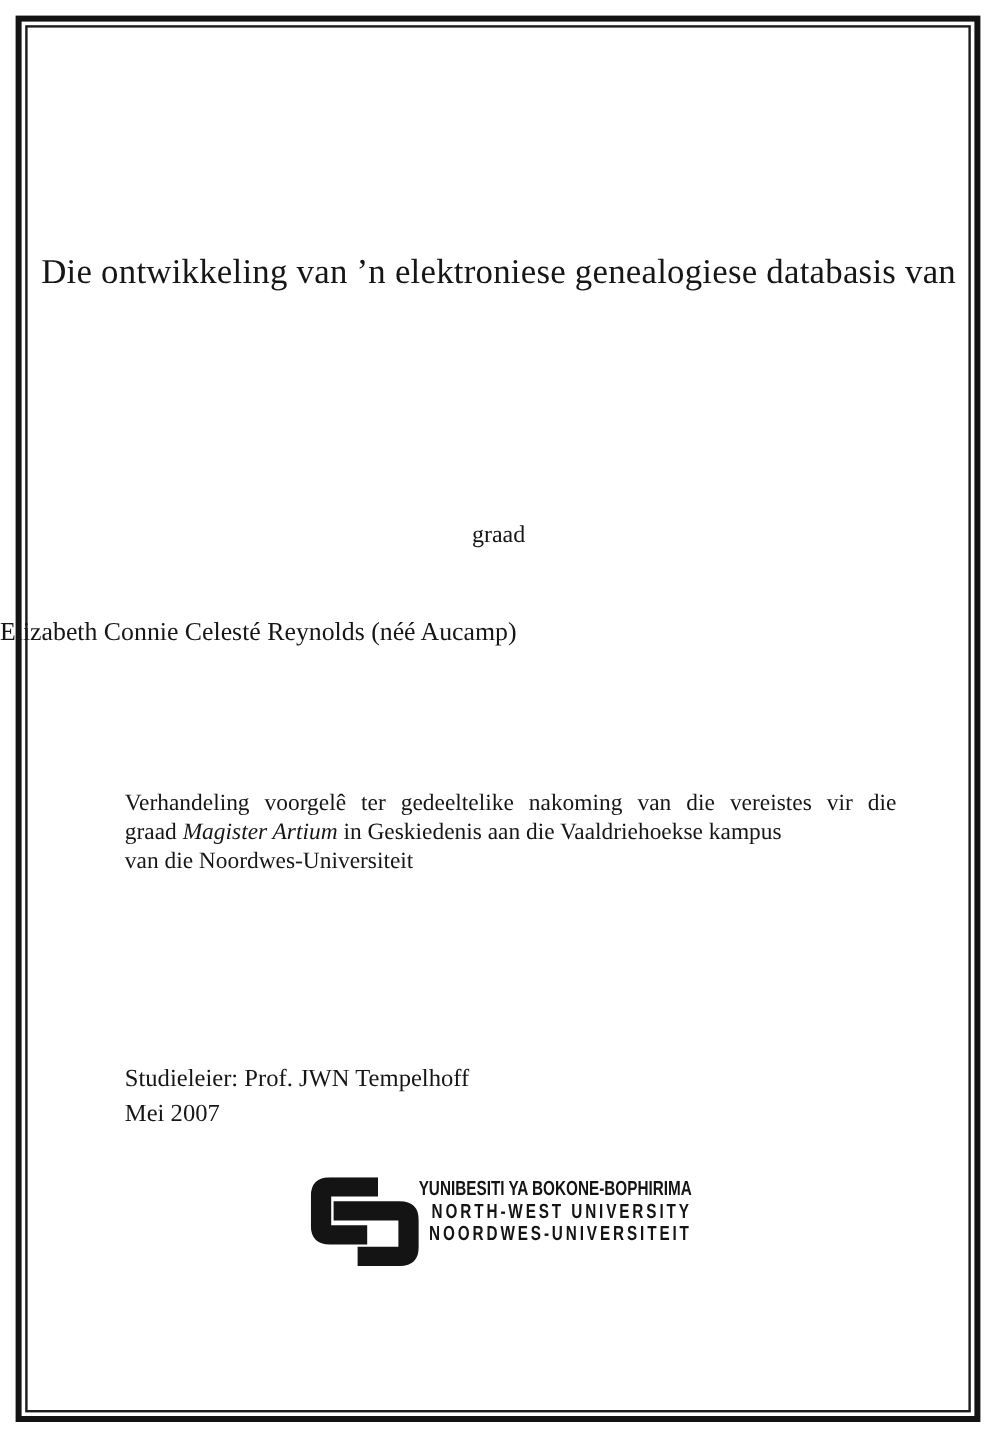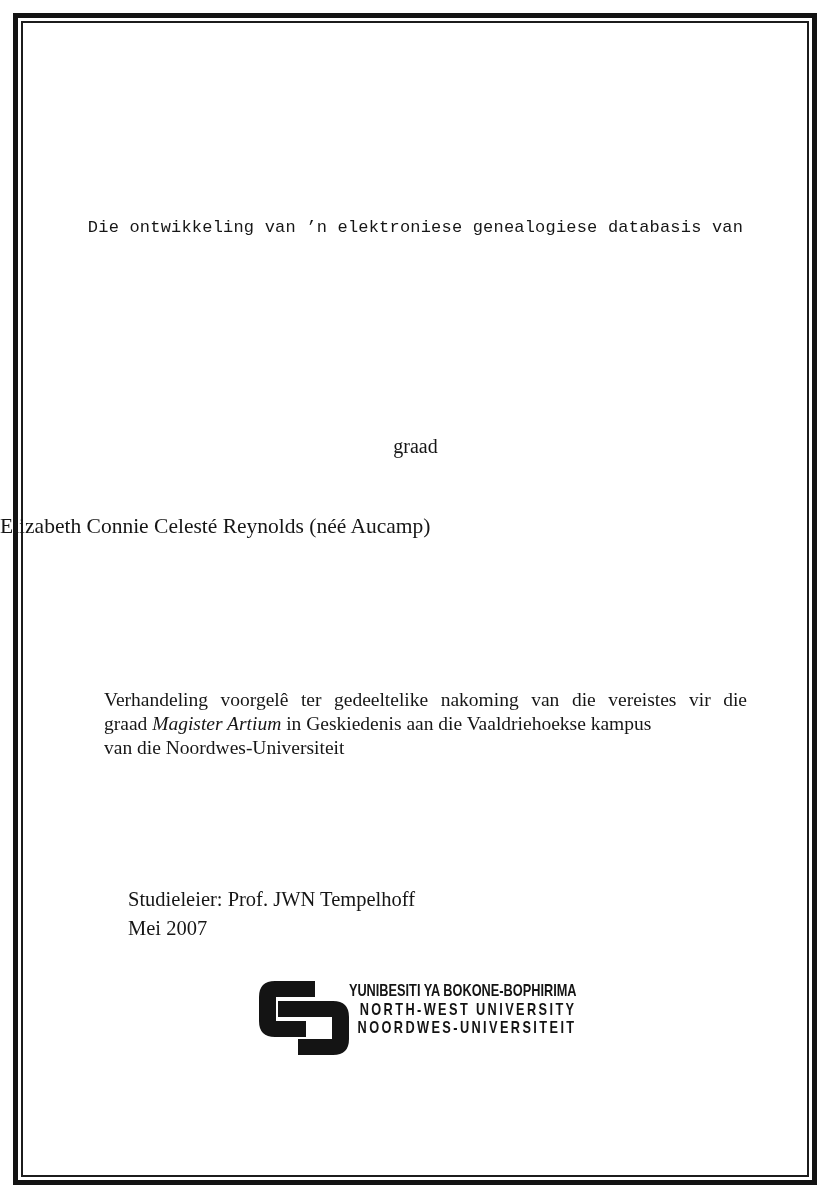--- a/index.html
+++ b/index.html
@@ -25,24 +25,23 @@
     position: absolute;
     left: 21px; top: 21px; right: 22px; bottom: 23px;
     border: 2px solid #1c1c1c;
   }
   .title-block {
     position: absolute;
     top: 206px;
     left: 0;
     width: 100%;
     text-align: center;
-    font-size: 17px;
+    font-size: 29px;
     line-height: 43px;
     letter-spacing: 0.2px;
-    font-family: Liberation Mono, monospace;
   }
   .byline {
     position: absolute;
     top: 435px;
     left: 0;
     width: 100%;
     text-align: center;
     font-size: 20px;
   }
   .author-line {
@@ -57,30 +56,28 @@
     position: absolute;
     top: 658px;
     left: 104px;
     width: 643px;
     font-size: 19.5px;
     line-height: 24px;
   }
   .statement .justified {
     text-align: justify;
     text-align-last: justify;
-    margin-top: 30px;
   }
   .italic { font-style: italic; }
   .supervisor-block {
     position: absolute;
     top: 885px;
     left: 104px;
     font-size: 20.5px;
     line-height: 28.5px;
-    margin-left: 24px;
   }
   .logo-mark {
     position: absolute;
     left: 259px;
     top: 981px;
     width: 90px;
     height: 74px;
   }
   .logo-text {
     position: absolute;

